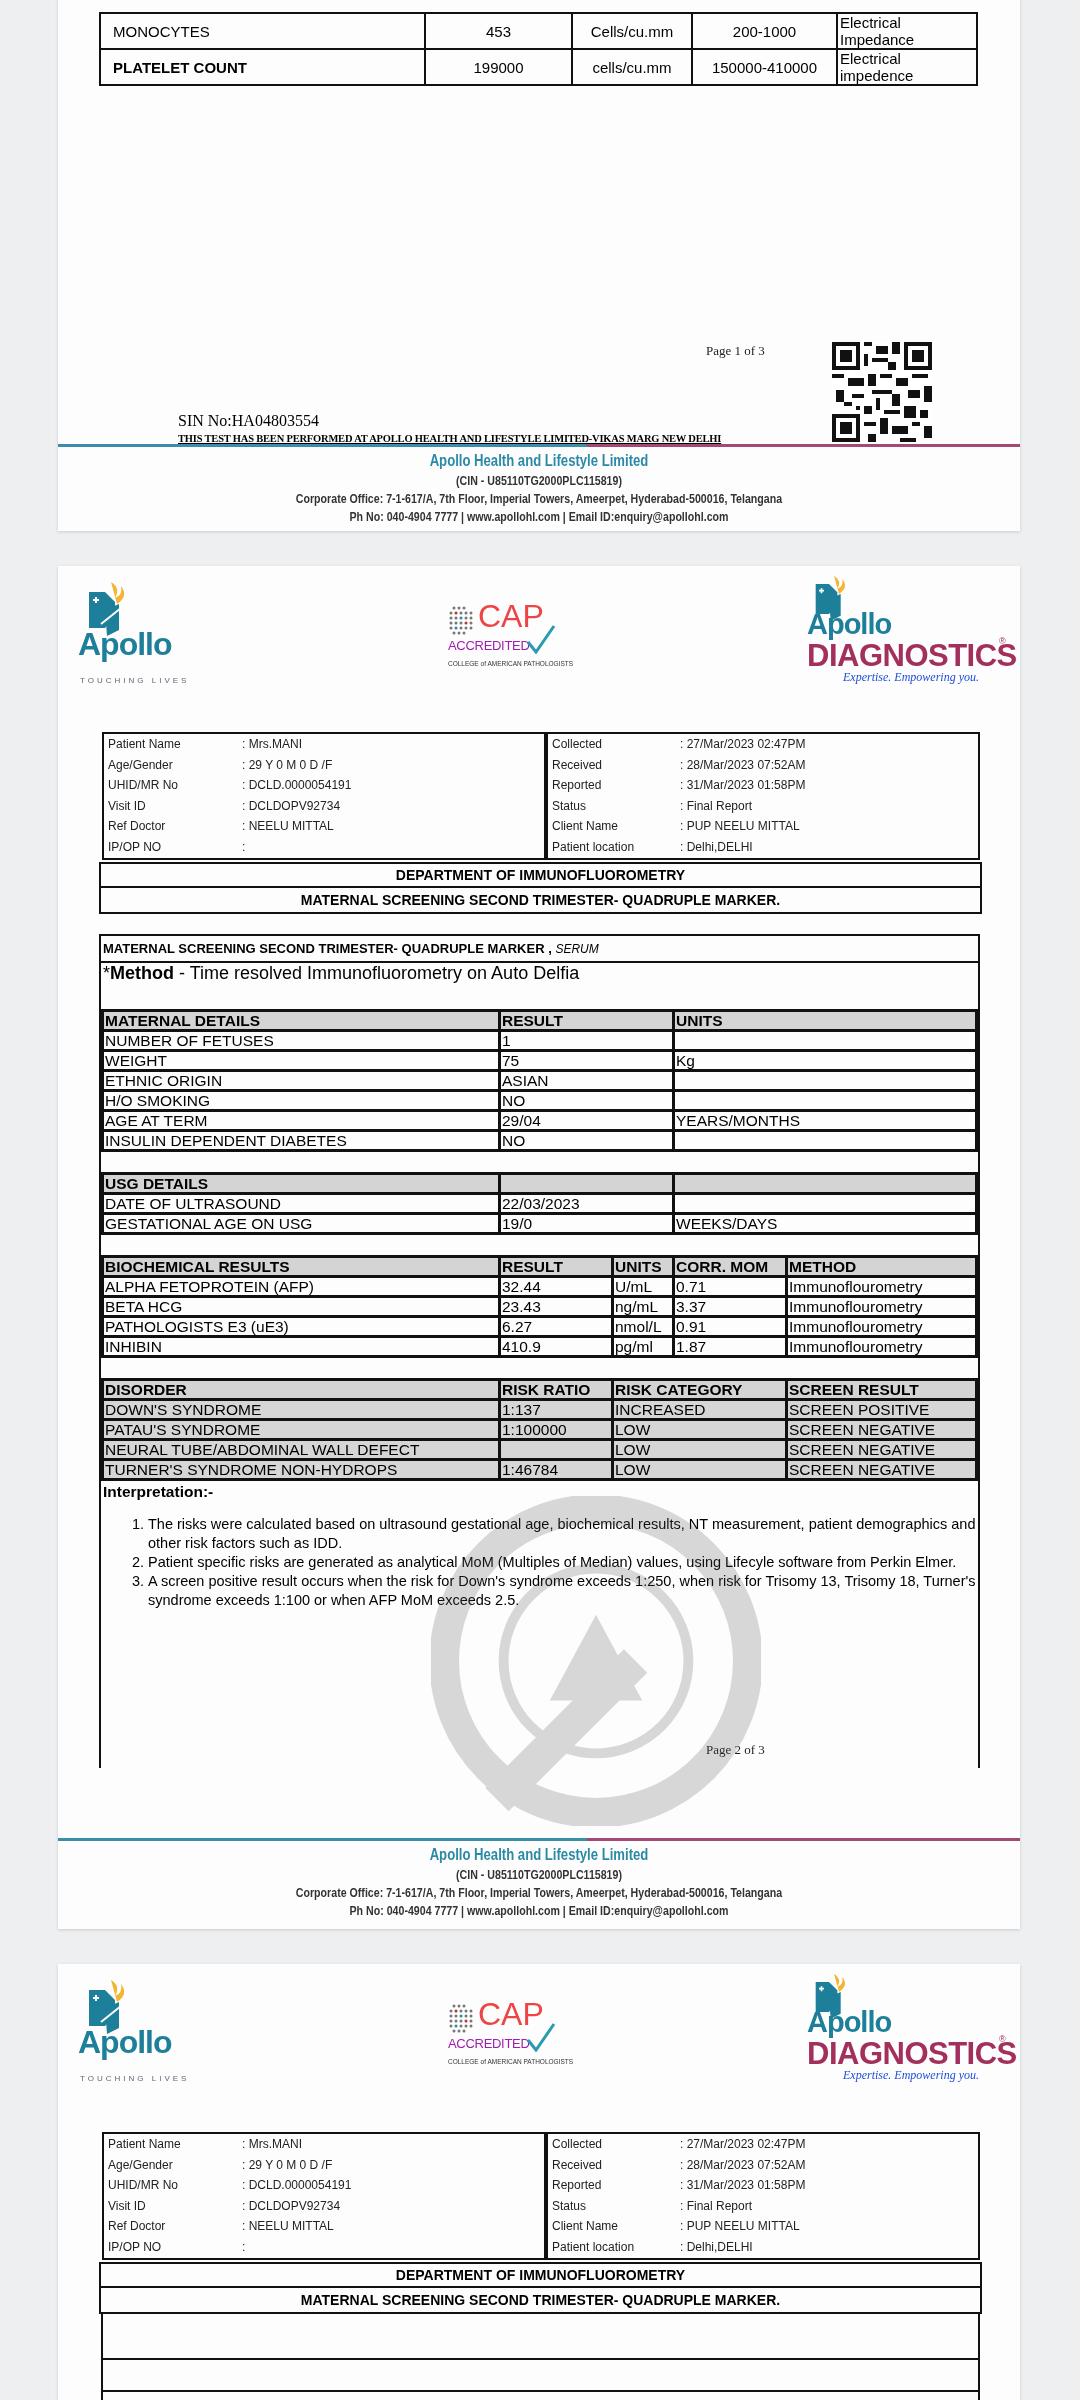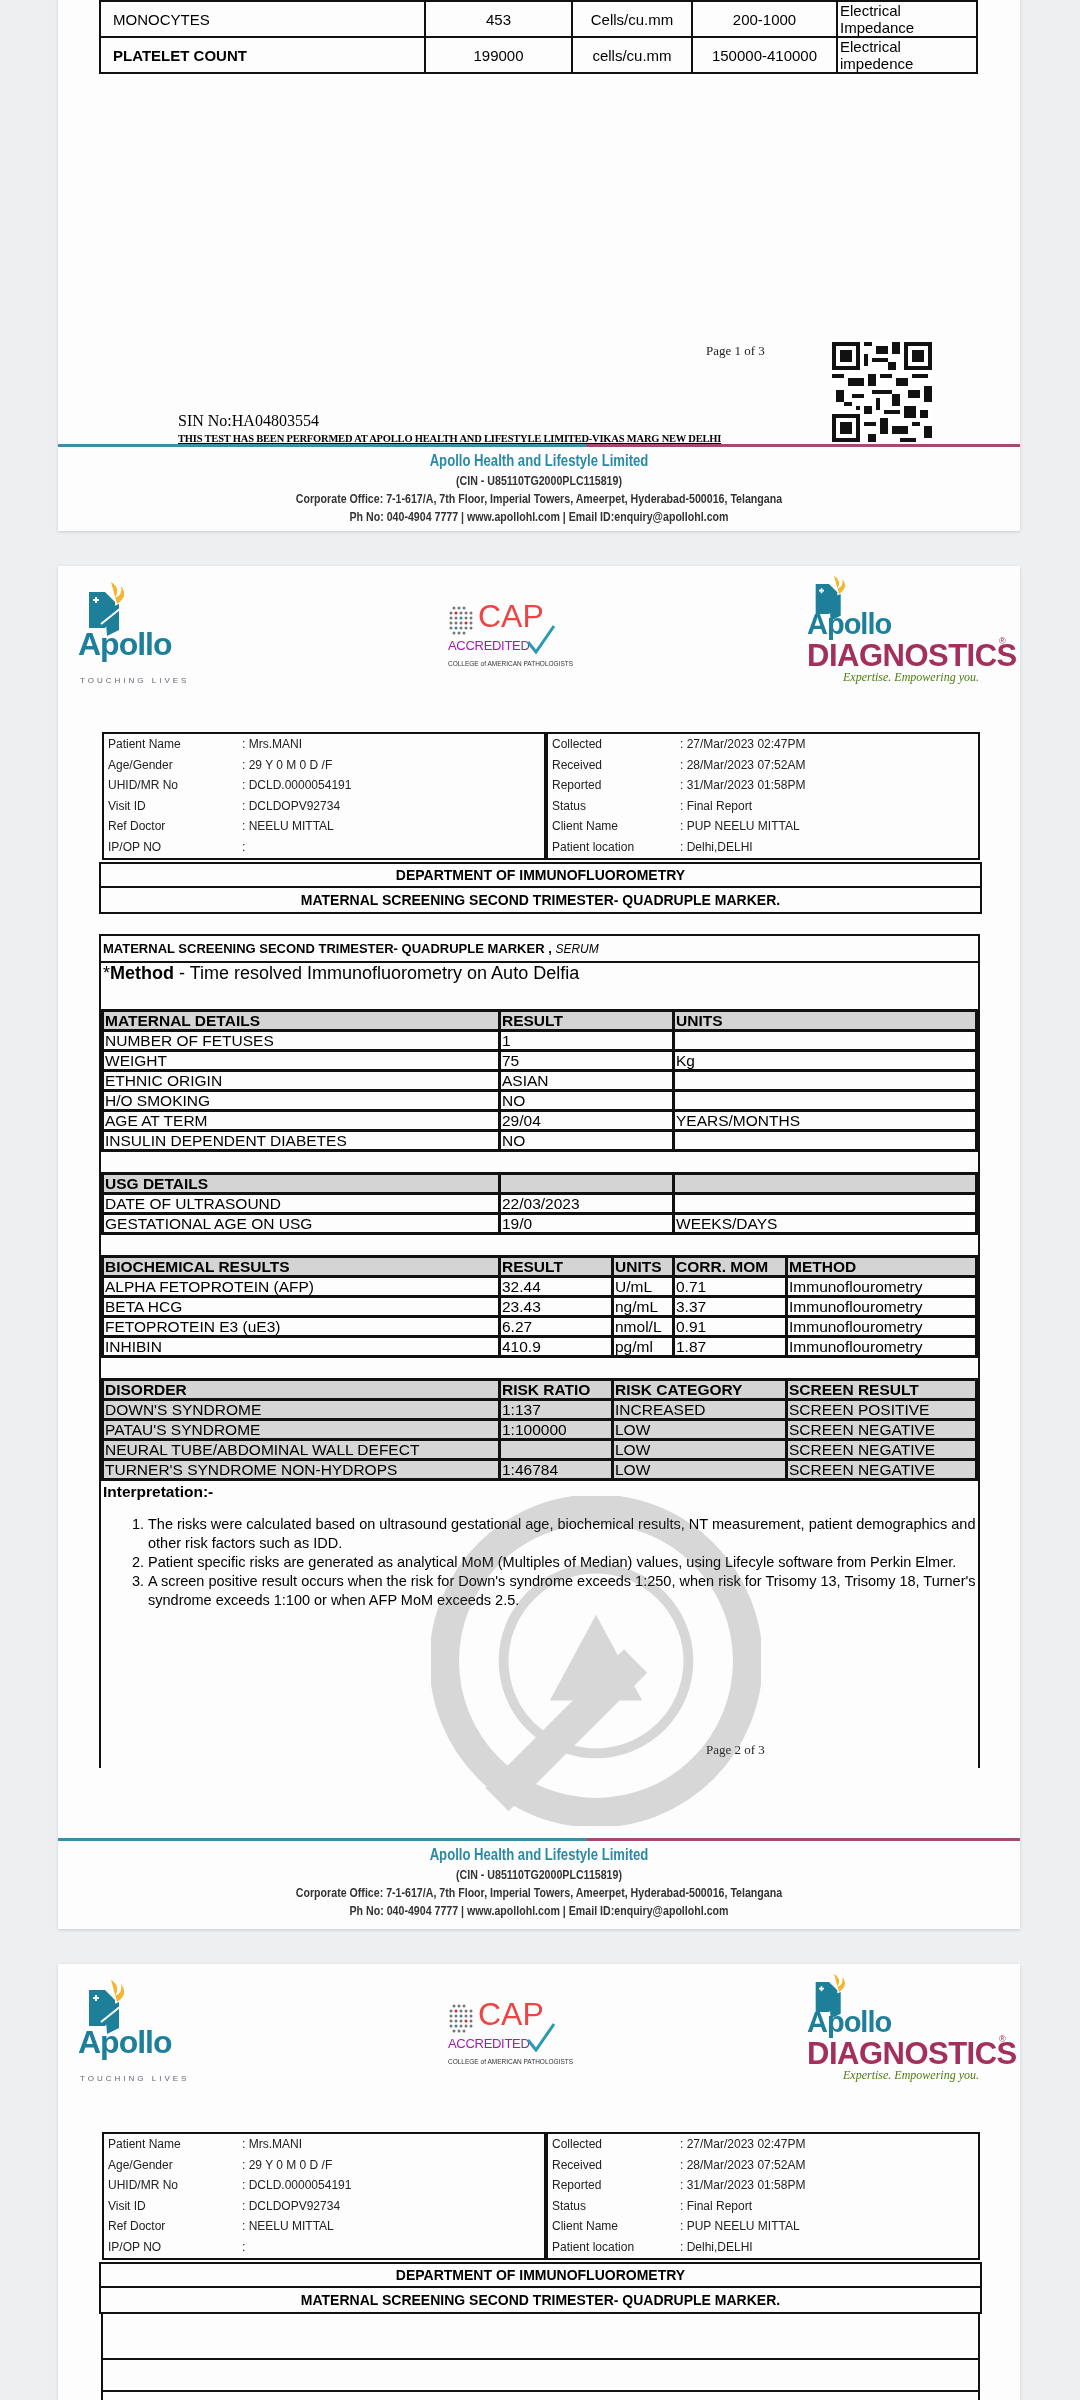--- a/index.html
+++ b/index.html
@@ -4,21 +4,21 @@
 <style>
   html, body { margin:0; padding:0; }
   body { width:1080px; height:2400px; background:#eeeff1; position:relative; overflow:hidden;
          font-family:"Liberation Sans", sans-serif; color:#000; }
   .page { position:absolute; left:58px; width:962px; background:#fdfdfd; box-shadow:0 1px 3px rgba(0,0,0,0.15); overflow:hidden; }
   #page1 { top:-10px; height:541px; }
   #page2 { top:566px; height:1363px; }
   #page3 { top:1964px; height:460px; }
 
   
-  .cbc { position:absolute; left:41px; top:10px; width:879px; border-collapse:collapse; font-size:15px; }
+  .cbc { position:absolute; left:41px; top:22px; width:879px; border-collapse:collapse; font-size:15px; }
   .cbc td { border:2px solid #111; height:19px; padding:0 0 0 12px; }
   .cbc td.c { text-align:center; padding:0; }
   .cbc td.m { padding-left:2px; }
   .cbc tr.bold td:first-child { font-weight:bold; }
   .pgno { position:absolute; font-family:"Liberation Serif", serif; font-size:13px; color:#222; }
   .qr { position:absolute; width:100px; height:100px; }
   .sin { position:absolute; left:120px; top:422px; font-family:"Liberation Serif", serif; font-size:16px; }
   .perf { position:absolute; left:120px; top:443px; font-family:"Liberation Serif", serif; font-weight:bold; font-size:10.5px; letter-spacing:-0.2px; text-decoration:underline; }
   .rule { position:absolute; left:0; width:962px; height:3px; background:linear-gradient(to right,#3a8ea8 0 55%,#a44a72 55% 100%); }
   .foot { position:absolute; left:0; width:962px; text-align:center; }
@@ -29,21 +29,21 @@
   
   .logo-apollo { position:absolute; left:20px; top:14px; width:120px; height:100px; }
   .logo-cap { position:absolute; left:390px; top:36px; width:140px; height:70px; }
   .logo-diag { position:absolute; left:745px; top:8px; width:200px; height:110px; }
   .apollo-word { position:absolute; font-weight:bold; color:#1d7f99; font-size:32px; letter-spacing:-1px; }
   .touch { position:absolute; font-size:8px; letter-spacing:3px; color:#667; }
   .cap-big { position:absolute; font-size:32px; color:#ef4444; left:30px; top:-4px; }
   .cap-acc { position:absolute; font-size:13px; color:#a21caf; left:0; top:36px; letter-spacing:-0.3px; }
   .cap-col { position:absolute; font-size:6.5px; color:#333; left:0; top:58px; white-space:nowrap; }
   .diag-word { position:absolute; color:#a3305c; font-size:31px; font-weight:bold; letter-spacing:-0.5px; }
-  .diag-tag { position:absolute; color:#4d7c0f; font-family:"Liberation Serif", serif; font-style:italic; font-size:12px; }
+  .diag-tag { position:absolute; color:#1d4ed8; font-family:"Liberation Serif", serif; font-style:italic; font-size:12px; }
 
   
   .info { position:absolute; top:166px; height:124px; border:2px solid #111; font-size:12px; }
   .info .row { position:relative; height:20.5px; line-height:20.5px; }
   .info .lab { position:absolute; left:4px; color:#222; }
   .info .val { position:absolute; color:#222; }
   .dept { position:absolute; left:41px; width:879px; border:2px solid #111; text-align:center; font-weight:bold; font-size:14px; }
 
   
   .mainbox { position:absolute; left:41px; top:368px; width:877px; height:832px; border:2px solid #111; border-bottom:none; }
@@ -387,21 +387,21 @@
             <td>Immunoflourometry</td>
           </tr>
       <tr>
             <td>BETA HCG</td>
             <td>23.43</td>
             <td>ng/mL</td>
             <td>3.37</td>
             <td>Immunoflourometry</td>
           </tr>
       <tr>
-            <td>FETOPROTEIN E3 (uE3)</td>
+            <td>PATHOLOGISTS E3 (uE3)</td>
             <td>6.27</td>
             <td>nmol/L</td>
             <td>0.91</td>
             <td>Immunoflourometry</td>
           </tr>
       <tr>
             <td>INHIBIN</td>
             <td>410.9</td>
             <td>pg/ml</td>
             <td>1.87</td>

